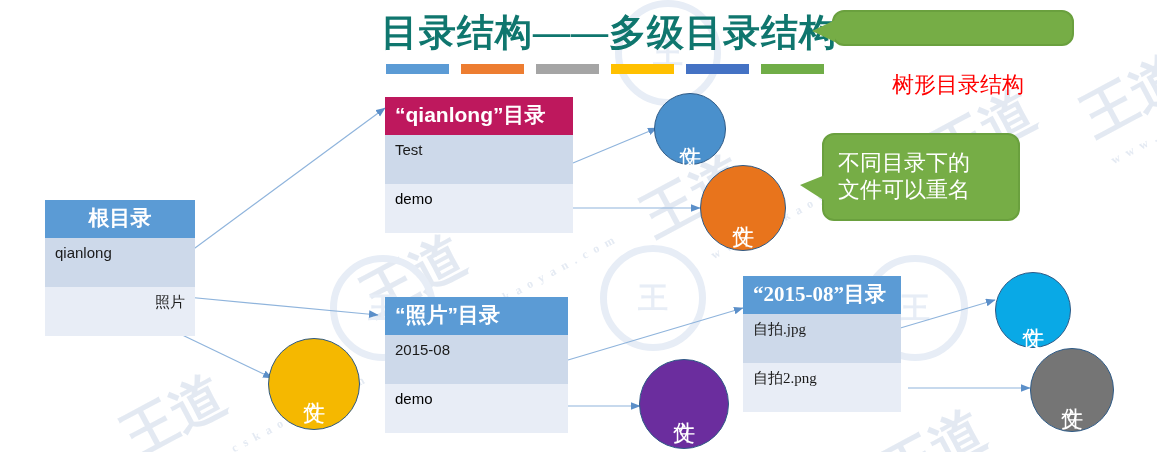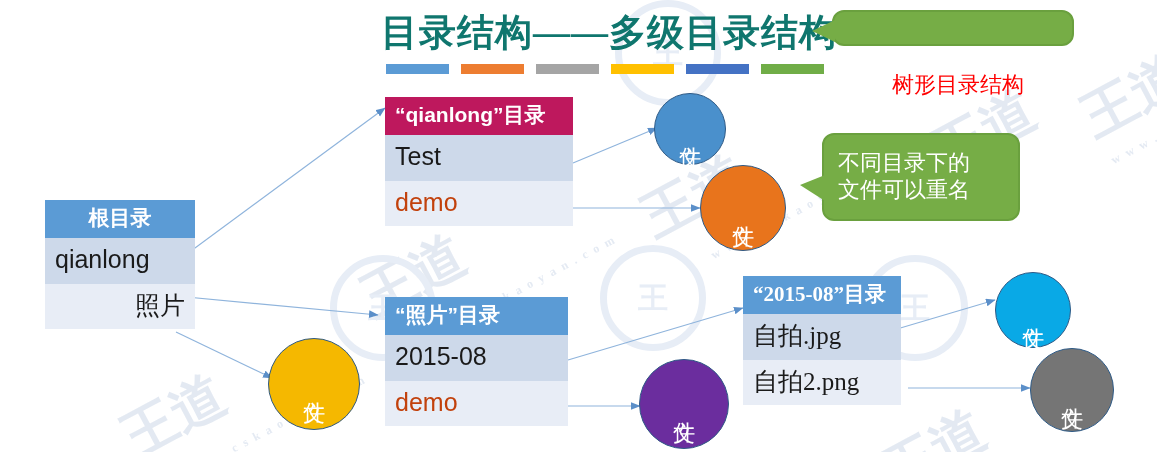--- a/index.html
+++ b/index.html
@@ -74,30 +74,30 @@
   .folder .hdr {
     color: #ffffff;
     font-weight: bold;
     font-size: 21px;
     padding: 5px 10px 7px 10px;
     box-sizing: border-box;
     white-space: nowrap;
     line-height: 1.25;
   }
   .folder .row {
-    font-size: 25px;
-    padding: 6px 10px 8px 10px;
+    font-size: 15px;
+    padding: 6px 10px 24px 10px;
     box-sizing: border-box;
     white-space: nowrap;
     line-height: 1.25;
   }
   .row.shade-a { background: #cdd9ea; }
   .row.shade-b { background: #e8edf6; }
   .row.black   { color: #1a1a1a; }
-  .row.red     { color: #c2410c; }
+  .row.red     { color: #000000; }
   .row.center  { text-align: right; }
 
   
   .circle {
     position: absolute;
     border-radius: 50%;
     border: 1px solid #2e5a86;
     display: flex;
     align-items: center;
     justify-content: center;

